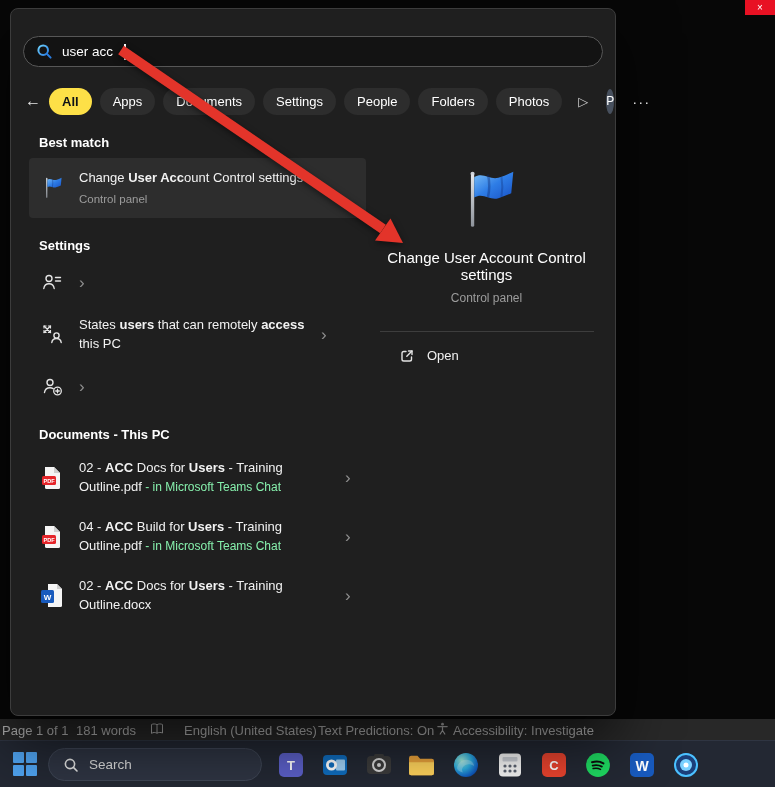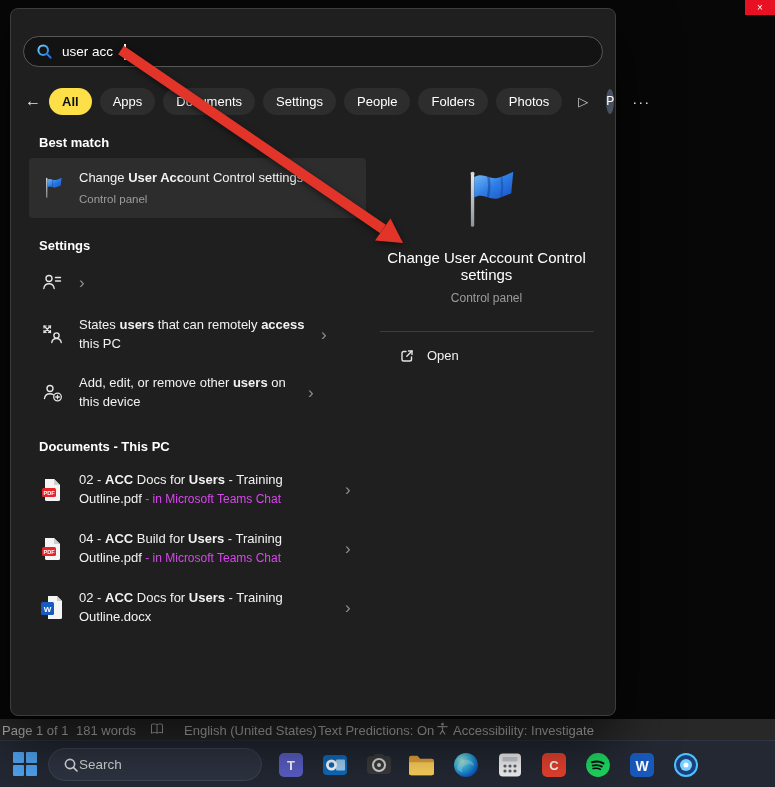--- a/index.html
+++ b/index.html
@@ -29,39 +29,39 @@
   .results{position:absolute;left:18px;top:122px;width:337px}
   .sec-h{color:#fff;font-size:13px;font-weight:700;margin:20px 0 8px 10px}
   .item{display:flex;align-items:center;gap:14px;padding:8px 10px;border-radius:4px;margin-bottom:4px}
   .item .txt{flex:1;color:#f2f2f2;font-size:13px;line-height:19px}
   .item .sub{color:#9c9c9c;font-size:11.5px;margin-top:3px}
   .w230{max-width:228px}.w215{max-width:215px}.w250{max-width:252px}
   .chev{color:#8f8f8f;font-size:17px;line-height:1}
   .best{background:#2d2d2d;height:60px}
   .icon24{width:26px;height:26px;flex:0 0 26px;display:flex;align-items:center;justify-content:center}
   .seg-b{font-weight:700}
-  .seg-d{color:#d946ef;font-size:12px}
+  .seg-d{color:#86efac;font-size:12px}
   
   .preview{position:absolute;left:355px;top:128px;right:8px;bottom:8px;display:flex;
     flex-direction:column;align-items:center}
   .pv-title{color:#fff;font-size:15px;margin-top:16px;text-align:center}
   .pv-sub{color:#9c9c9c;font-size:12px;margin-top:8px}
   .pv-div{width:calc(100% - 27px);height:1px;background:#3d3d3d;margin-top:26px}
   .pv-open{align-self:flex-start;display:flex;align-items:flex-start;gap:12px;margin:16px 0 0 33px;
     color:#f0f0f0;font-size:13px}
   
   .statusbar{position:absolute;left:0;right:0;top:719px;height:21px;background:#282828;z-index:1}
   .statusbar span{position:absolute;top:4px;font-size:13px;color:#b5b5b5;white-space:nowrap}
   .statusbar .sicon{position:absolute;top:3px}
   
   .taskbar{position:absolute;left:0;right:0;top:740px;height:47px;background:#232833;
     border-top:1px solid #2f3542;z-index:5}
   .tb-start{position:absolute;left:12px;top:10px;width:26px;height:26px}
   .tb-search{position:absolute;left:48px;top:7px;width:214px;height:33px;border-radius:17px;
-    background:#2e3442;border:1px solid #3e4554;display:flex;align-items:center;
+    background:#2e3442;border:1px solid #3e4554;display:flex;align-items:center;gap:10px;
     padding:0 14px;color:#d8d8d8;font-size:13.5px}
   .tb-icon{position:absolute;top:10px;width:27px;height:27px;display:flex;align-items:center;justify-content:center}
   
   .arrow-overlay{position:absolute;left:0;top:0;z-index:50;pointer-events:none;
     filter:drop-shadow(0 2px 3px rgba(0,0,0,.5))}
 </style>
 </head>
 <body>
 
 <div class="close-btn">×</div>
@@ -157,21 +157,20 @@
 
     <div class="item">
       <span class="icon24">
         <svg width="22" height="22" viewBox="0 0 22 22">
           <circle cx="9" cy="7.5" r="3" fill="none" stroke="#e4e4e4" stroke-width="1.4"></circle>
           <path d="M3.5 17.5c.5-3 2.6-4.7 5.5-4.7 1.2 0 2.3.3 3.2.8" fill="none" stroke="#e4e4e4" stroke-width="1.4" stroke-linecap="round"></path>
           <circle cx="16.5" cy="16" r="3.8" fill="none" stroke="#e4e4e4" stroke-width="1.3"></circle>
           <path d="M16.5 14.2v3.6M14.7 16h3.6" stroke="#e4e4e4" stroke-width="1.3" stroke-linecap="round"></path>
         </svg>
       </span>
-      <span class="txt w215"><span>Add, edit, or remove other </span><span class="seg-b">users</span><span> on this device</span></span>
       <span class="chev">›</span>
     </div>
 
     <div class="sec-h">Documents - This PC</div>
 
     <div class="item">
       <span class="icon24">
         <svg width="20" height="24" viewBox="0 0 20 24">
           <path d="M3 1h9l6 6v14.5A1.5 1.5 0 0 1 16.5 23h-12A1.5 1.5 0 0 1 3 21.5Z" fill="#f5f5f5"></path>
           <path d="M12 1l6 6h-6z" fill="#cfcfcf"></path>

